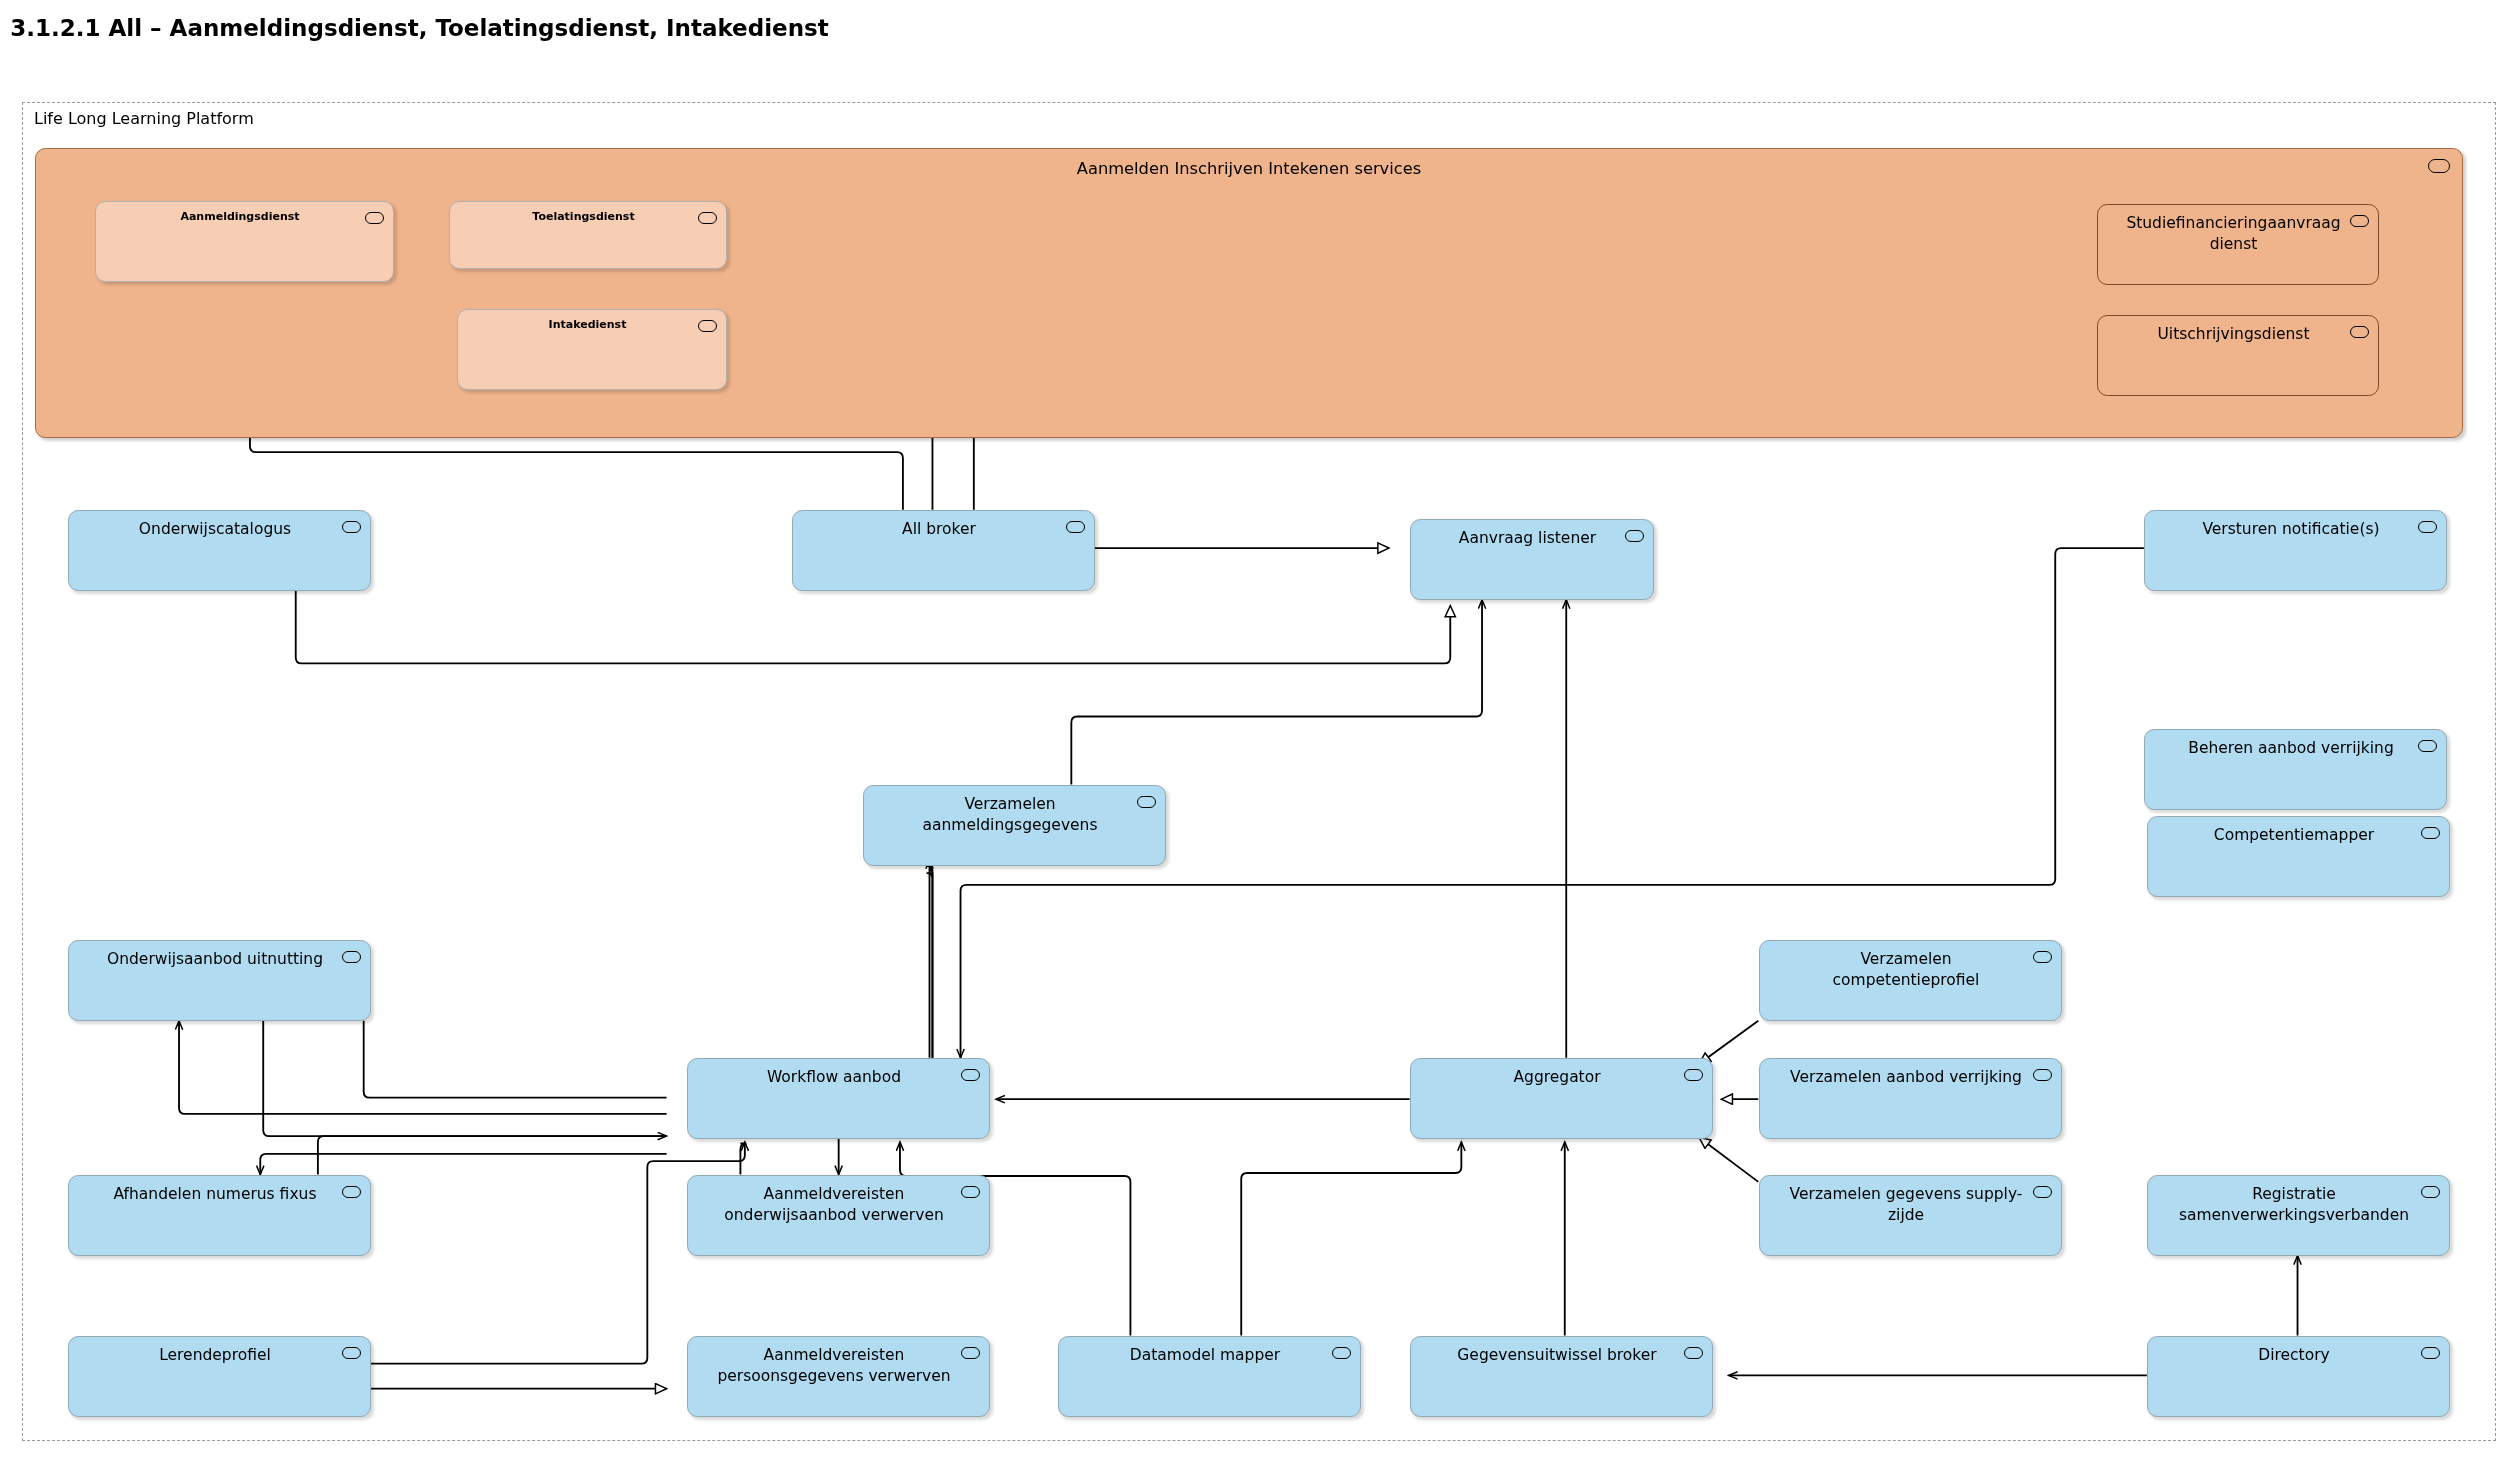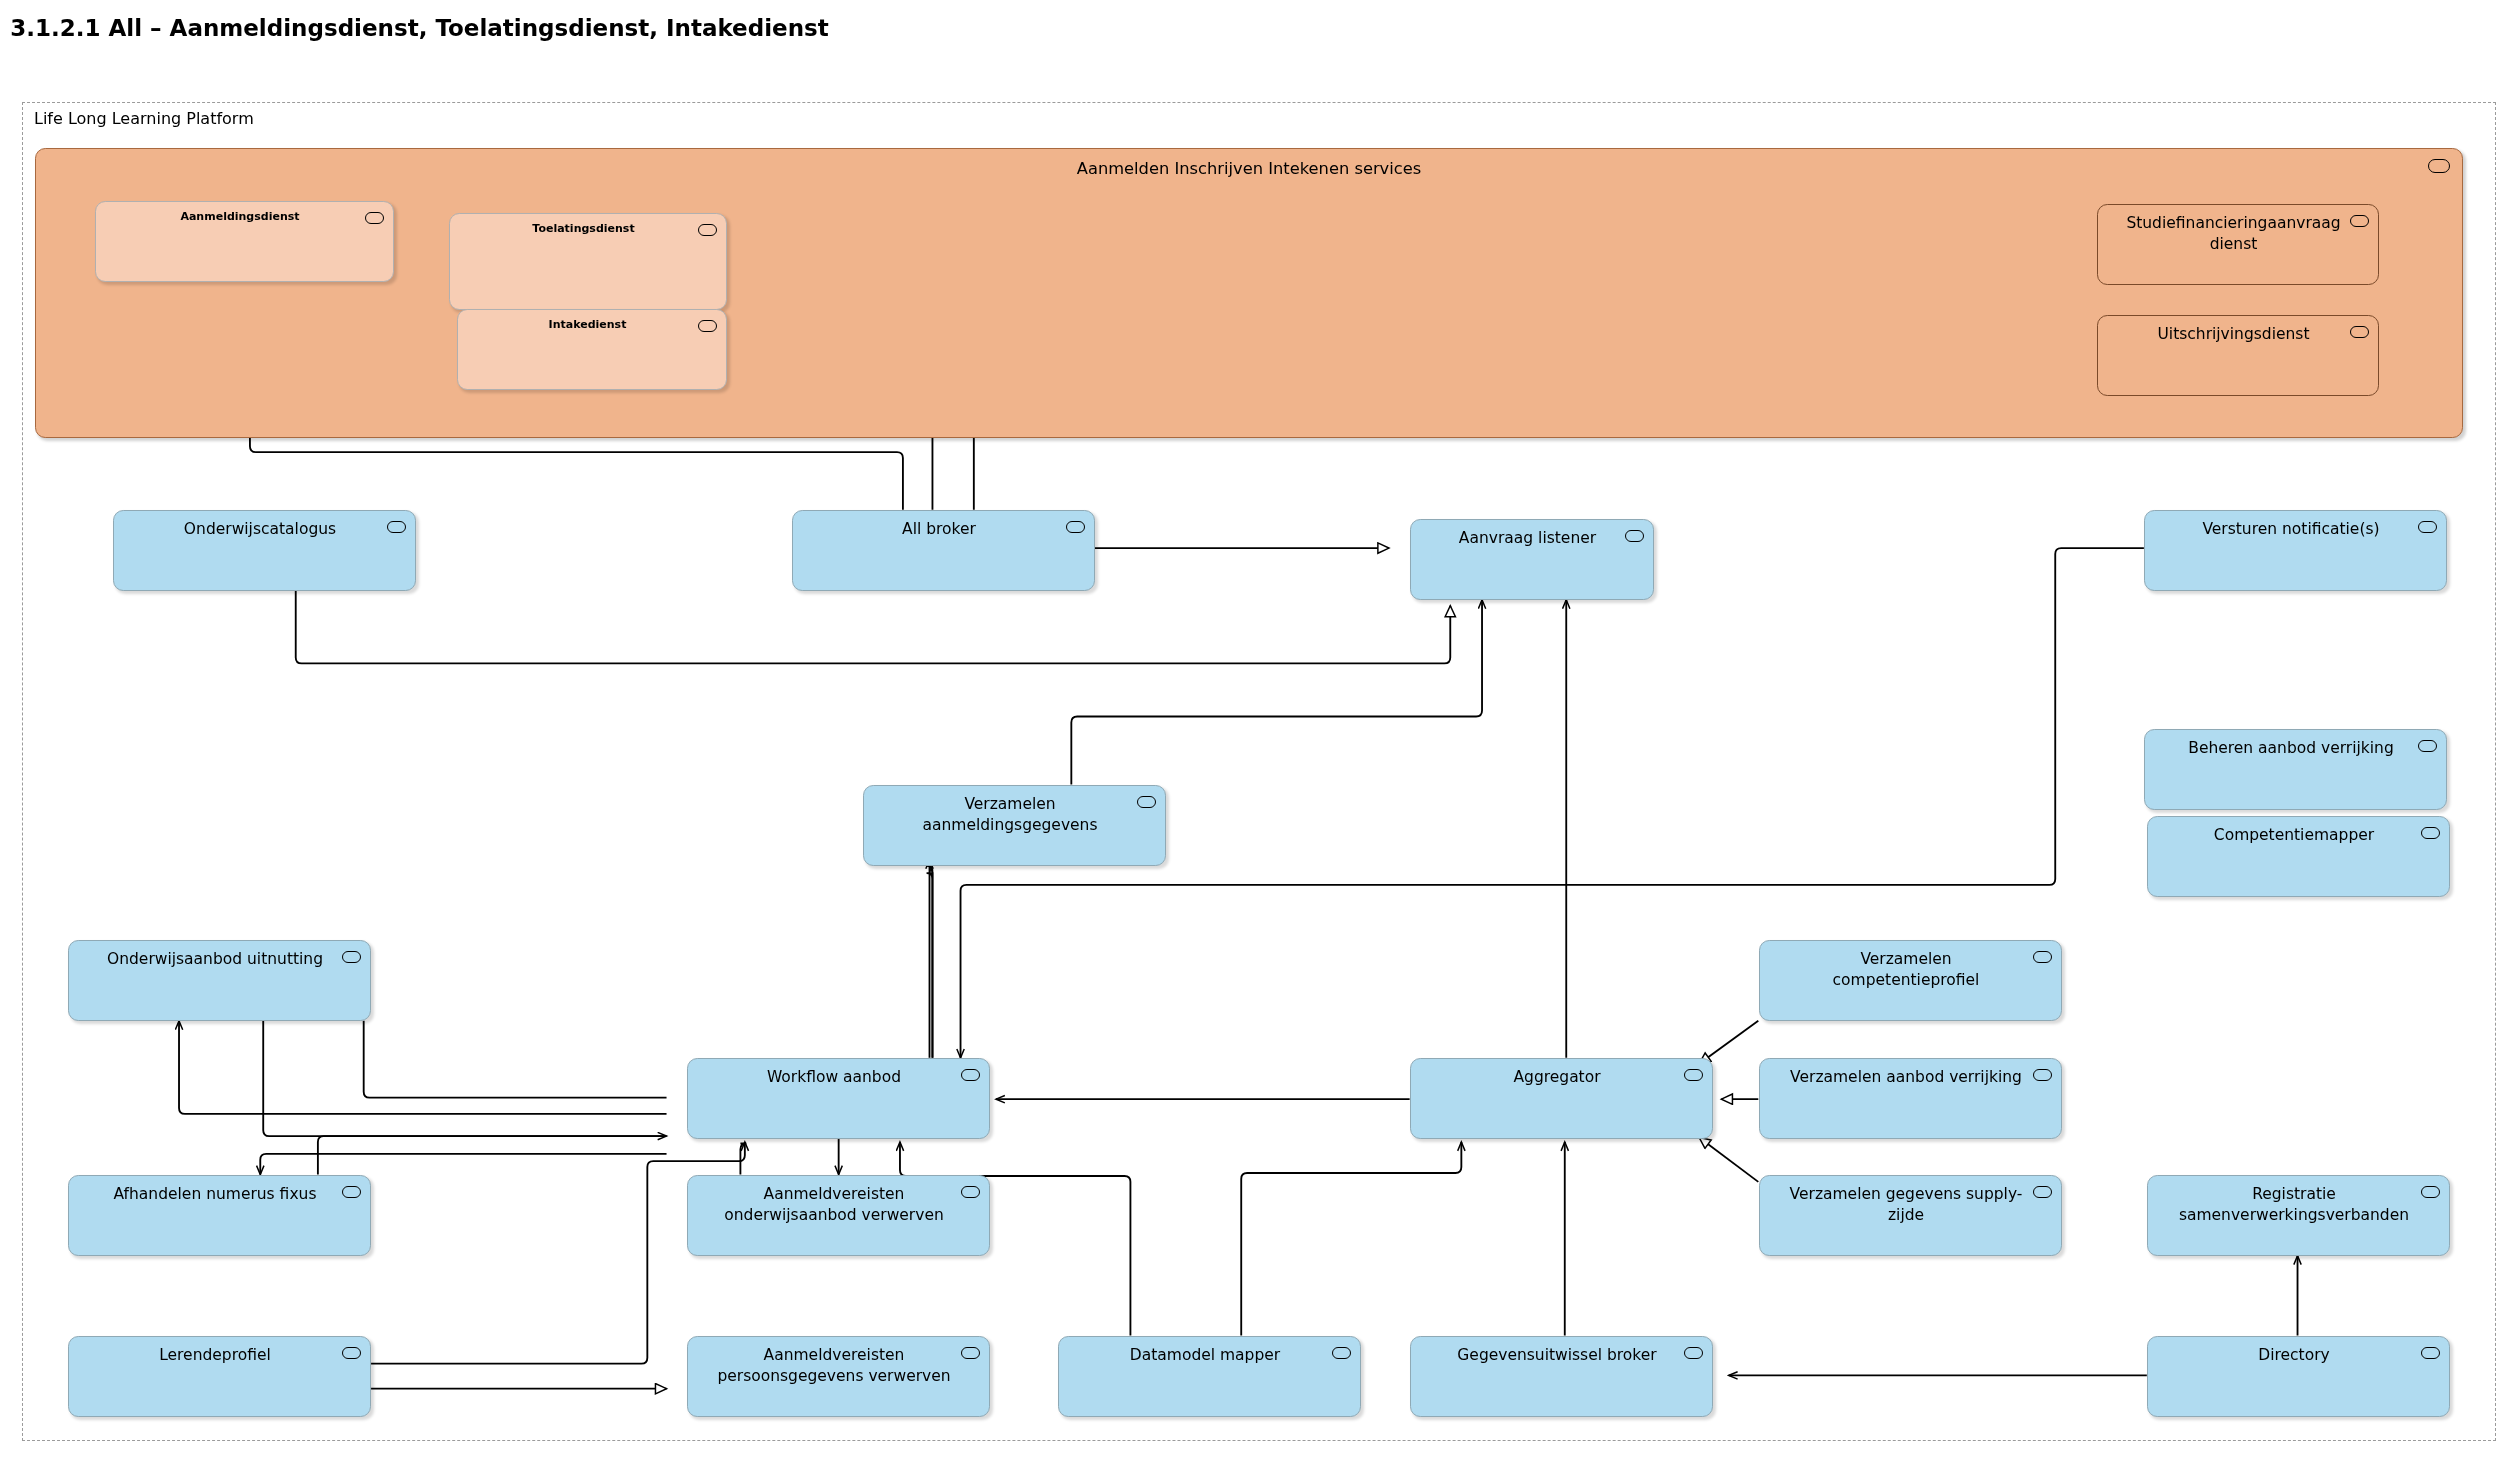--- a/index.html
+++ b/index.html
@@ -202,37 +202,37 @@
   <div class="grp-orange" id="grp" style="left: 35px; top: 148px; width: 2428px; height: 290px;">
     <div class="grp-orange-title">Aanmelden Inschrijven Intekenen services</div>
     <div class="grp-icon"></div>
   </div>
 
   <div id="nodes-layer">
       <div class="node node-orange-light" style="left: 95px; top: 201px; width: 299px; height: 81px;">
         <div class="node-label bold">Aanmeldingsdienst</div>
         <div class="comp-icon"></div>
       </div>
-      <div class="node node-orange-light" style="left: 449px; top: 201px; width: 278px; height: 97px; margin-top: 12px;">
+      <div class="node node-orange-light" style="left: 449px; top: 201px; width: 278px; height: 68px;">
         <div class="node-label bold">Toelatingsdienst</div>
         <div class="comp-icon"></div>
       </div>
       <div class="node node-orange-light" style="left: 457px; top: 309px; width: 270px; height: 81px;">
         <div class="node-label bold">Intakedienst</div>
         <div class="comp-icon"></div>
       </div>
       <div class="node node-orange-flat" style="left: 2097px; top: 204px; width: 282px; height: 81px;">
         <div class="node-label">Studiefinancieringaanvraagdienst</div>
         <div class="comp-icon"></div>
       </div>
       <div class="node node-orange-flat" style="left: 2097px; top: 315px; width: 282px; height: 81px;">
         <div class="node-label">Uitschrijvingsdienst</div>
         <div class="comp-icon"></div>
       </div>
-      <div class="node node-blue" style="left: 68px; top: 510px; width: 303px; height: 81px; margin-left: 45px;">
+      <div class="node node-blue" style="left: 68px; top: 510px; width: 303px; height: 81px;">
         <div class="node-label">Onderwijscatalogus</div>
         <div class="comp-icon"></div>
       </div>
       <div class="node node-blue" style="left: 792px; top: 510px; width: 303px; height: 81px;">
         <div class="node-label">All broker</div>
         <div class="comp-icon"></div>
       </div>
       <div class="node node-blue" style="left: 1410px; top: 519px; width: 244px; height: 81px;">
         <div class="node-label">Aanvraag listener</div>
         <div class="comp-icon"></div>

